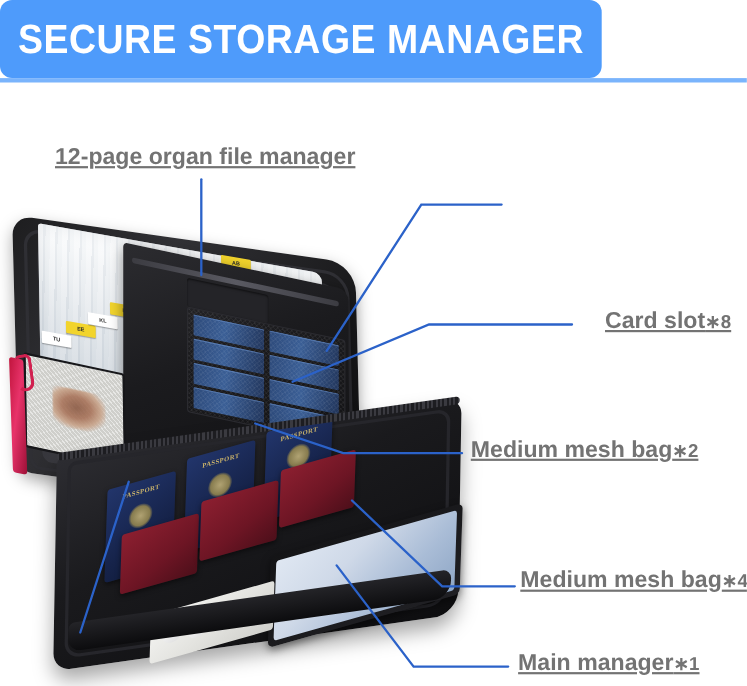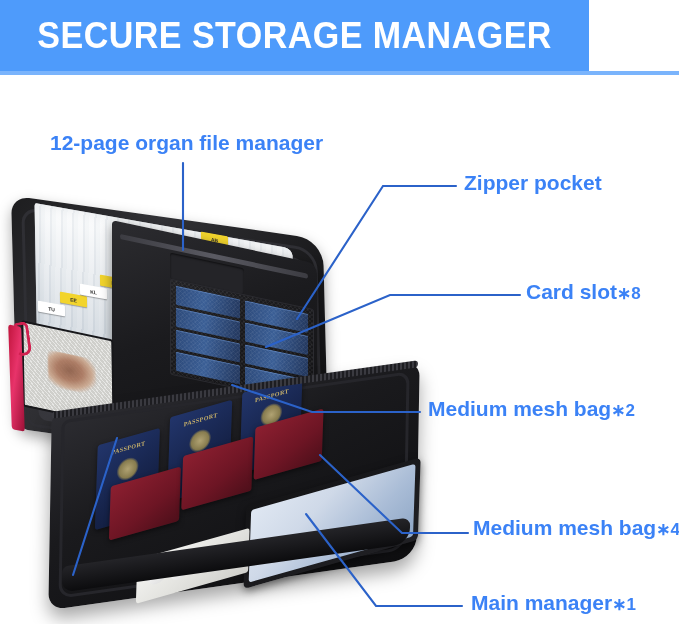--- a/index.html
+++ b/index.html
@@ -5,46 +5,47 @@
   * { margin:0; padding:0; box-sizing:border-box; }
   body {
     width:679px; height:624px; overflow:hidden;
     background:#ffffff;
     font-family:"Liberation Sans", sans-serif;
   }
   .page { position:relative; width:679px; height:624px; background:#fff; }
 
   
   .banner {
-    position:absolute; left:0; top:0; width:589px; height:71px;
+    position:absolute; left:0; top:0; width:547px; height:71px;
     background:#4e9bfb;
-    display:flex; align-items:center; justify-content:center;
+    display:flex; align-items:center; justify-content:center;border-radius:11px;
   }
   .banner-rule {
     position:absolute; left:0; top:71px; width:679px; height:4px;
     background:#4e9bfb; opacity:.75;
   }
   .banner-title {
     color:#ffffff;
     font-size:37px;
     font-weight:bold;
     letter-spacing:.5px;
     transform:scaleX(.92);
     white-space:nowrap;
     font-family:"Liberation Sans", sans-serif;
   }
 
   
   .lbl {
     position:absolute;
-    color:#3b82f6;
+    color:#737373;
     font-size:21px;
     font-weight:bold;
     white-space:nowrap;
     font-family:"Liberation Sans", sans-serif;
+    text-decoration:underline;
   }
   .lbl .star { font-size:17px; }
 
   
   svg.leaders {
     position:absolute; left:0; top:0; width:679px; height:624px;
     pointer-events:none;
   }
 
   
@@ -377,23 +378,22 @@
       <path d="M320,455 L402,533 L468,533"></path>
 
       <path d="M306,514 L376,606 L462,606"></path>
 
       <path d="M117,438 L73,575"></path>
     </g>
   </svg>
 
   <div class="lbl" style="left:50px;  top:131px;">12-page organ file manager</div>
 
-  <div class="lbl" style="left:464px; top:171px;">Zipper pocket</div>
-
-  <div class="lbl" style="left:526px; top:280px;">
+
+  <div class="lbl" style="left:550px; top:280px;">
     <span>Card slot</span><span class="star">∗8</span>
   </div>
 
   <div class="lbl" style="left:428px; top:397px;">
     <span>Medium mesh bag</span><span class="star">∗2</span>
   </div>
 
   <div class="lbl" style="left:473px; top:516px;">
     <span>Medium mesh bag</span><span class="star">∗4</span>
   </div>

